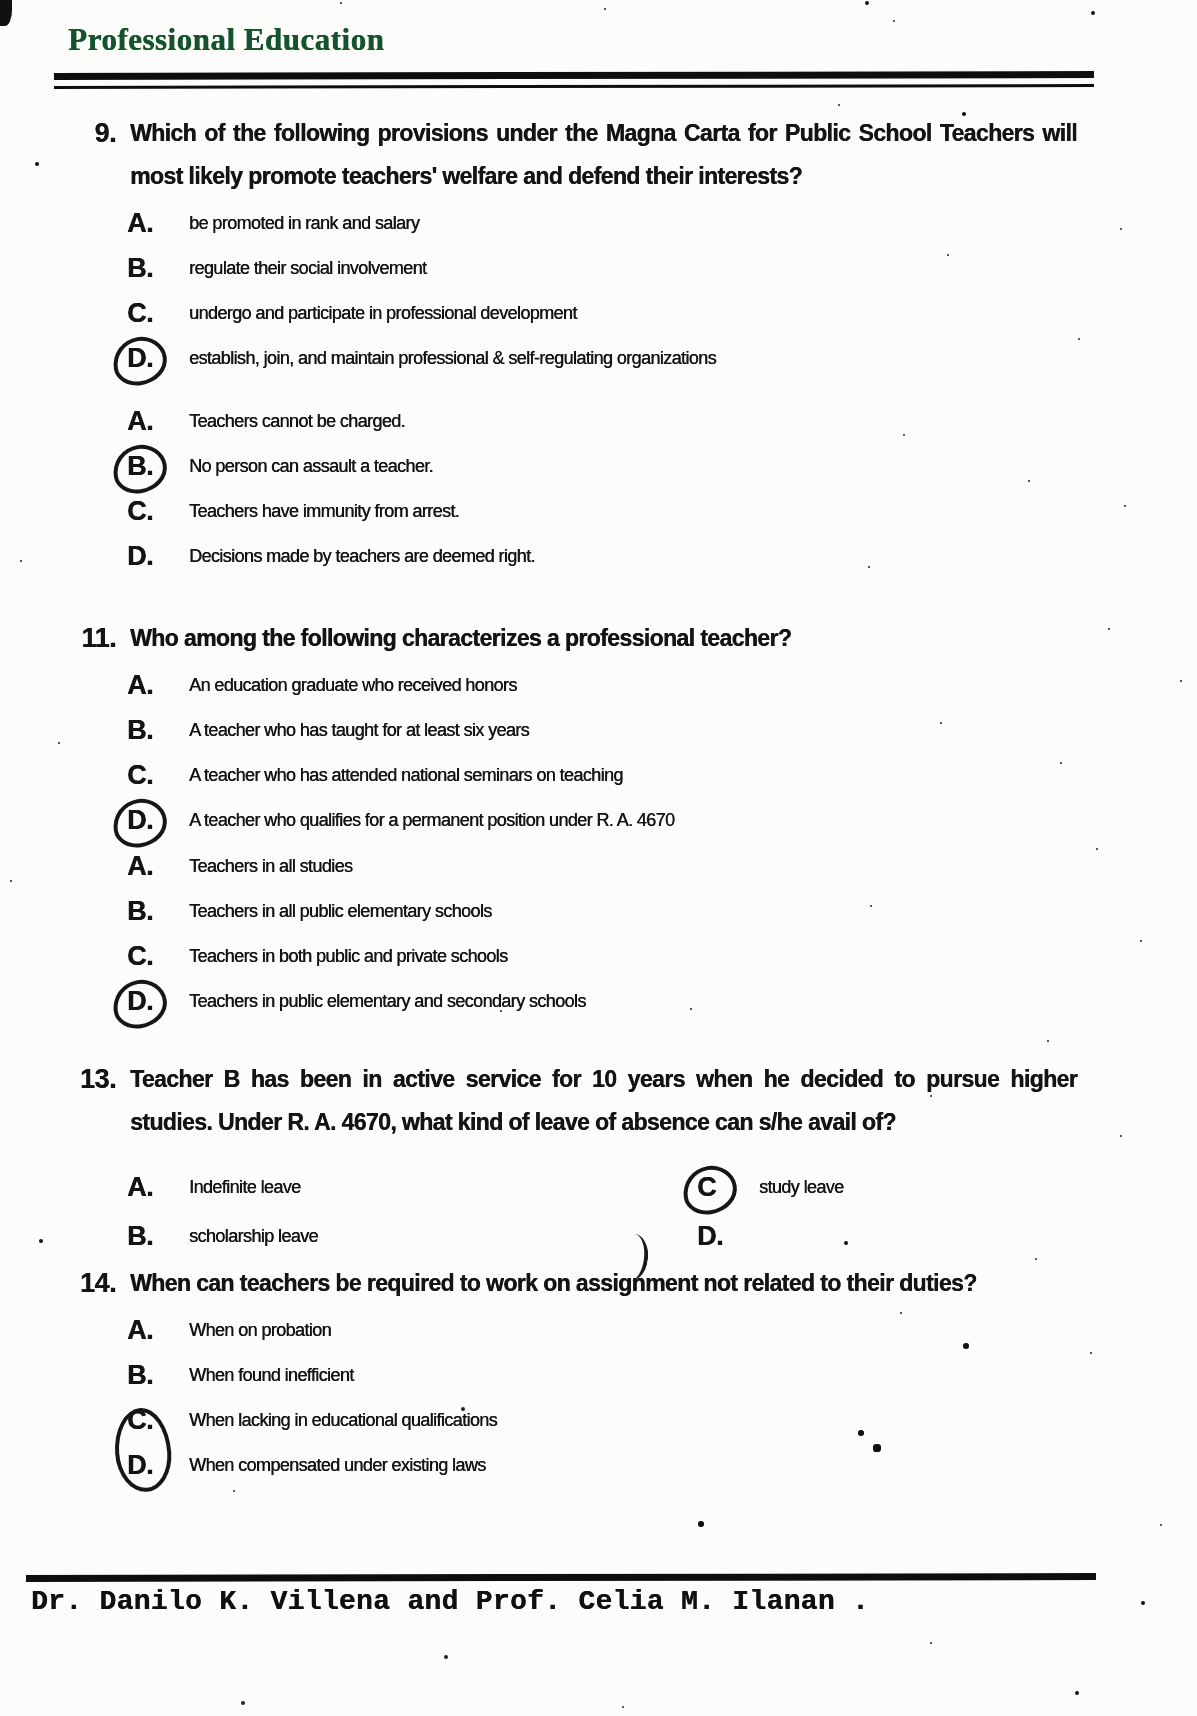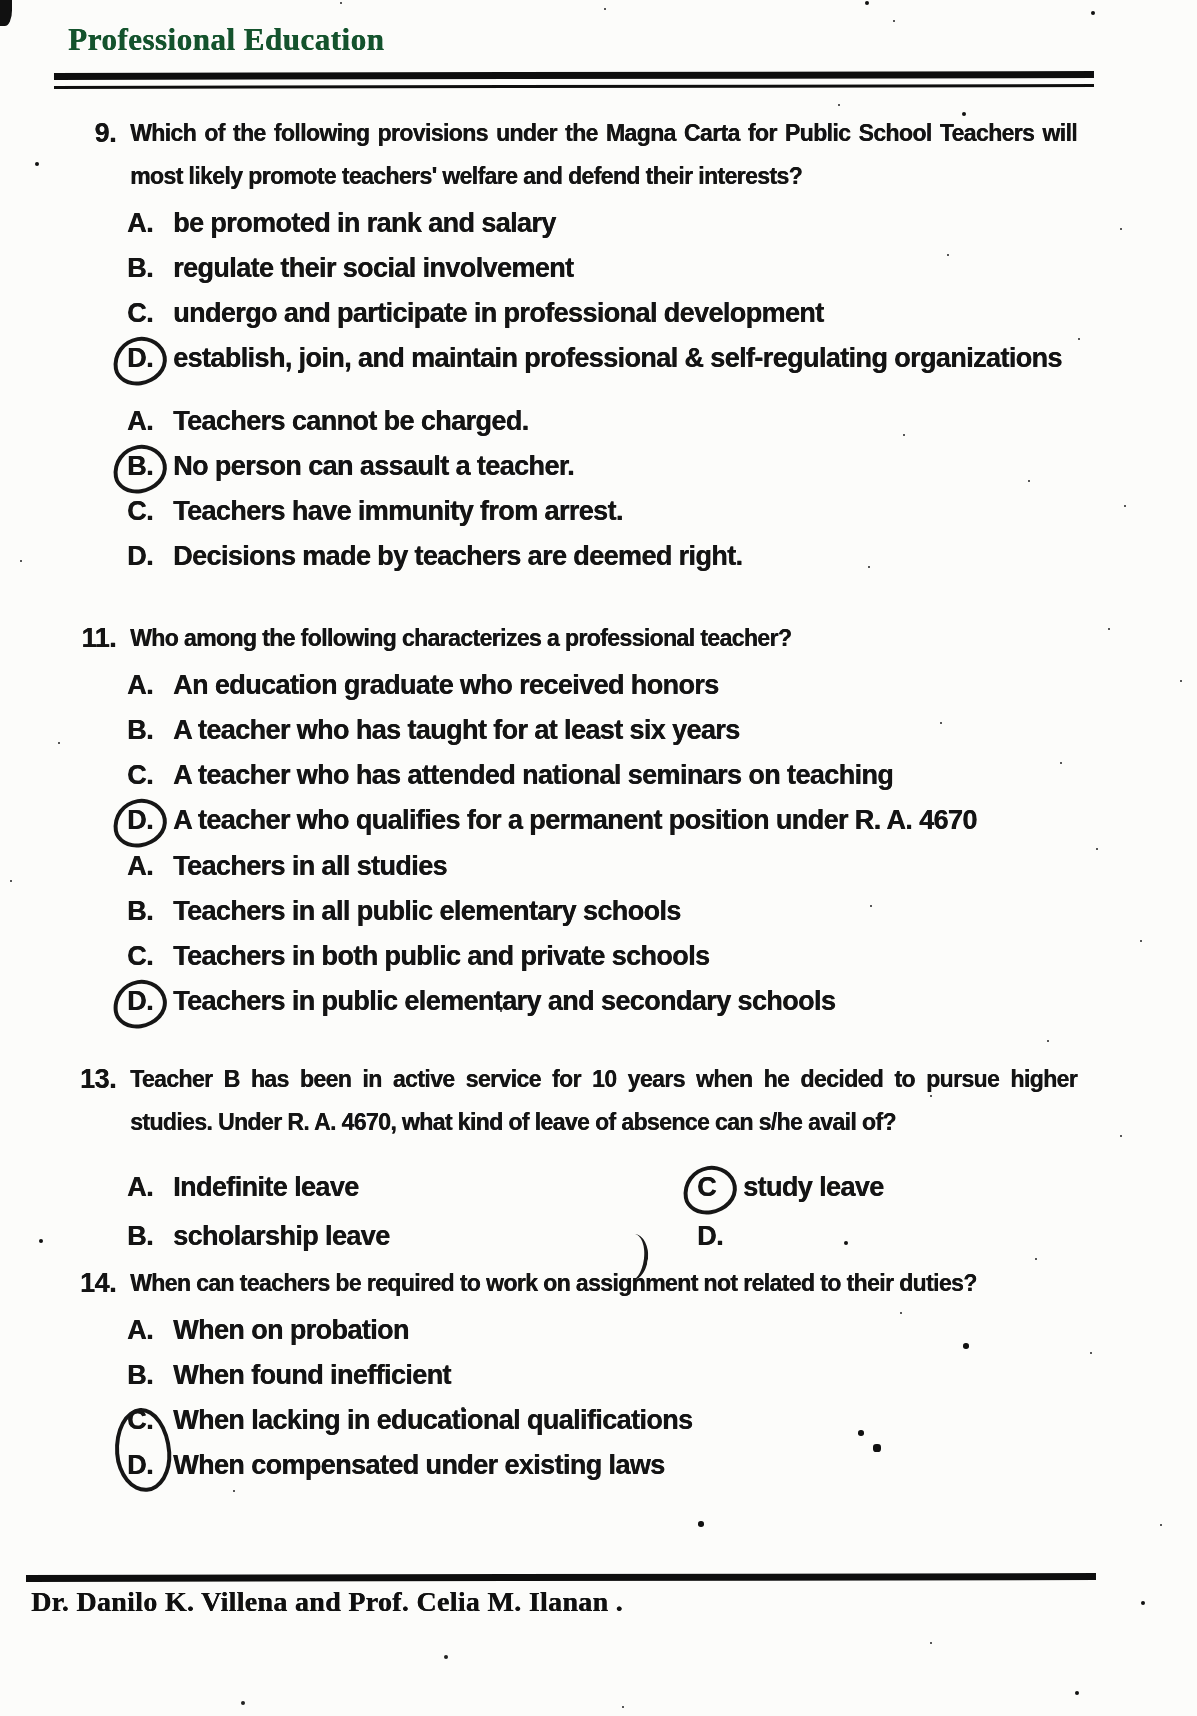--- a/index.html
+++ b/index.html
@@ -41,22 +41,22 @@
     text-shadow:0.4px 0 0 currentColor;
   }
   .opts { margin-left:72px; margin-top:4px; }
   .opt { display:flex; align-items:flex-start; margin-top:2px; }
   .opt-letter {
     flex:0 0 46px; position:relative;
     font-weight:700; font-size:27px; line-height:43px;
     letter-spacing:-0.5px; text-shadow:0.4px 0 0 currentColor;
   }
   .opt-text {
-    flex:1; font-weight:700; font-size:27px; line-height:43px;
-    letter-spacing:-0.6px; text-shadow:0.4px 0 0 currentColor;
+    flex:1; font-weight:400; font-size:18px; line-height:43px;
+    letter-spacing:-0.6px; text-shadow:0.4px 0 0 currentColor;margin-left:16px;
   }
   
   .circled::before {
     content:""; position:absolute; left:-14px; top:0px;
     width:46px; height:40px;
     border:4px solid #161616;
     border-radius:52% 48% 55% 45% / 58% 50% 50% 42%;
     transform:rotate(-9deg);
   }
   .circle-tall::before {
@@ -70,21 +70,21 @@
     margin-left:72px; margin-top:20px; row-gap:4px;
   }
 
   
   .footer-rule {
     position:absolute; left:26px; top:1574px; width:1070px; height:7px;
     background:#0e0e0e; transform:rotate(-0.1deg);
   }
   .footer-text {
     position:absolute; left:31px; top:1586px;
-    font-family:Liberation Serif, serif;
+    font-family:Liberation Mono, monospace;
     font-weight:700; font-size:28px; color:#101010;
     letter-spacing:0.3px; text-shadow:0.4px 0 0 currentColor;
   }
 
   
   .pen-mark {
     position:absolute; left:622px; top:1234px; width:22px; height:48px;
     border-right:4px solid #1a1a1a;
     border-radius:0 70% 70% 0 / 0 55% 55% 0;
     transform:rotate(7deg);

